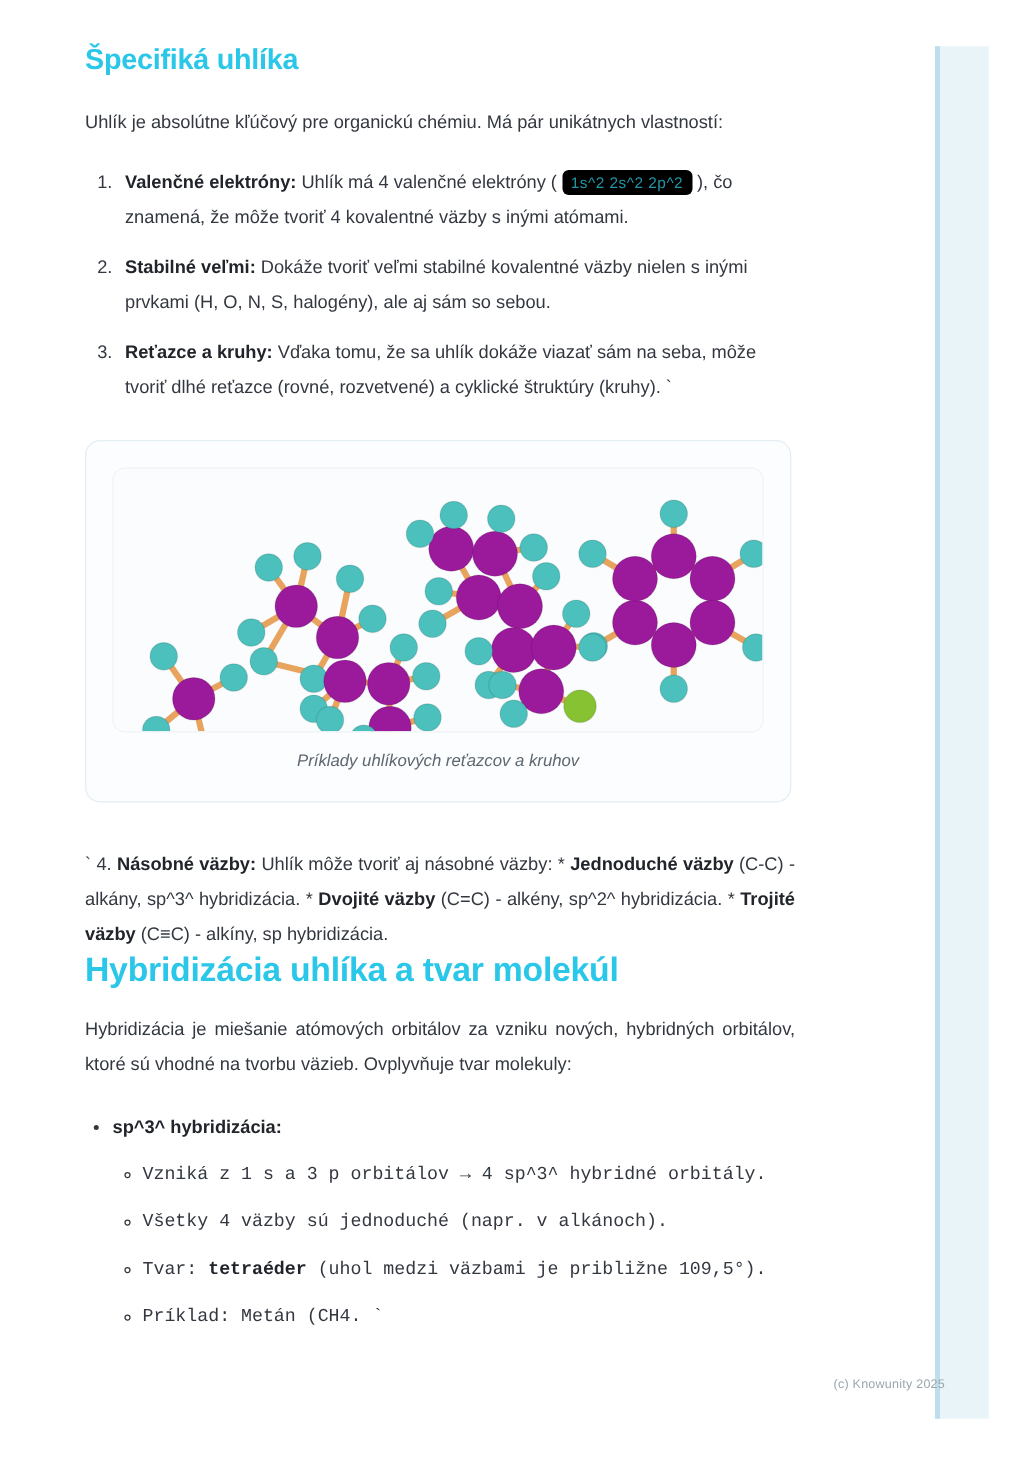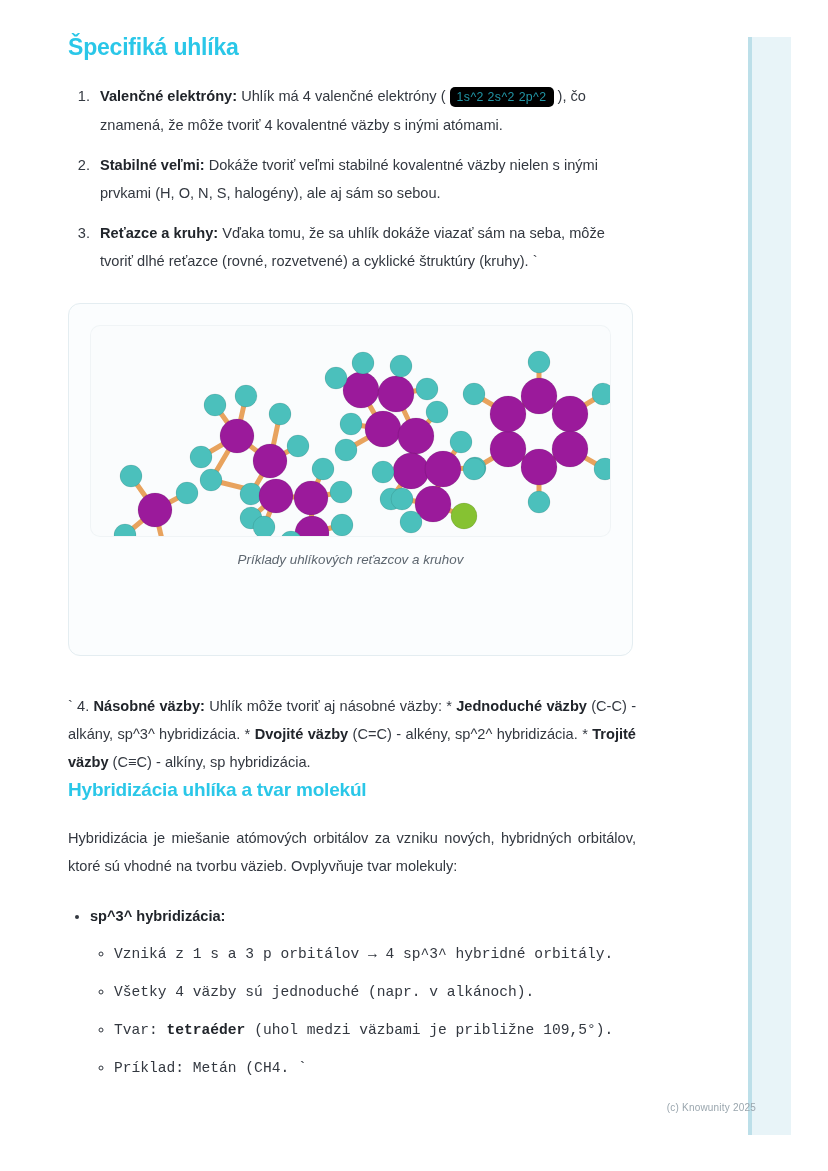--- a/index.html
+++ b/index.html
@@ -41,21 +41,21 @@
     color: #2ac7e8;
     font-size: 23px;
     font-weight: bold;
     letter-spacing: -0.2px;
     margin: 0;
     padding-top: 32px;
     line-height: 30px;
   }
   h2.sec-title {
     color: #2ac7e8;
-    font-size: 19px;
+    font-size: 27px;
     font-weight: bold;
     letter-spacing: -0.2px;
     margin: 0;
     line-height: 28px;
   }
 
   p.body, li .txt {
     color: #333840;
     font-size: 14.6px;
     line-height: 28px;
@@ -86,21 +86,21 @@
     padding: 3px 7px;
     border-radius: 5px;
     letter-spacing: 0.4px;
     white-space: nowrap;
   }
 
   
   .figure-card {
     margin-top: 28px;
     width: 565px;
-    height: 353px;
+    height: 290px;
     background: #fbfdfe;
     border: 1px solid #e4edf1;
     border-radius: 12px;
     position: relative;
   }
   .figure-inner {
     position: absolute;
     left: 22px; top: 22px;
     width: 519px; height: 210px;
     background: #fafcfd;
@@ -155,20 +155,21 @@
 
 <div class="page">
 
   <div class="side-strip"></div>
   <div class="side-strip-edge"></div>
 
   <div class="content">
 
     <h1 class="sec-title">Špecifiká uhlíka</h1>
 
+    <p class="body intro">Uhlík je absolútne kľúčový pre organickú chémiu. Má pár unikátnych vlastností:</p>
 
     <ol class="numlist">
       <li>
         <b>Valenčné elektróny:</b><span class="txt"> Uhlík má 4 valenčné elektróny ( </span><code class="inline">1s^2 2s^2 2p^2</code><span class="txt"> ), čo znamená, že môže tvoriť 4 kovalentné väzby s inými atómami.</span>
       </li>
       <li>
         <b>Stabilné veľmi:</b><span class="txt"> Dokáže tvoriť veľmi stabilné kovalentné väzby nielen s inými prvkami (H, O, N, S, halogény), ale aj sám so sebou.</span>
       </li>
       <li>
         <b>Reťazce a kruhy:</b><span class="txt"> Vďaka tomu, že sa uhlík dokáže viazať sám na seba, môže tvoriť dlhé reťazce (rovné, rozvetvené) a cyklické štruktúry (kruhy). `</span>

